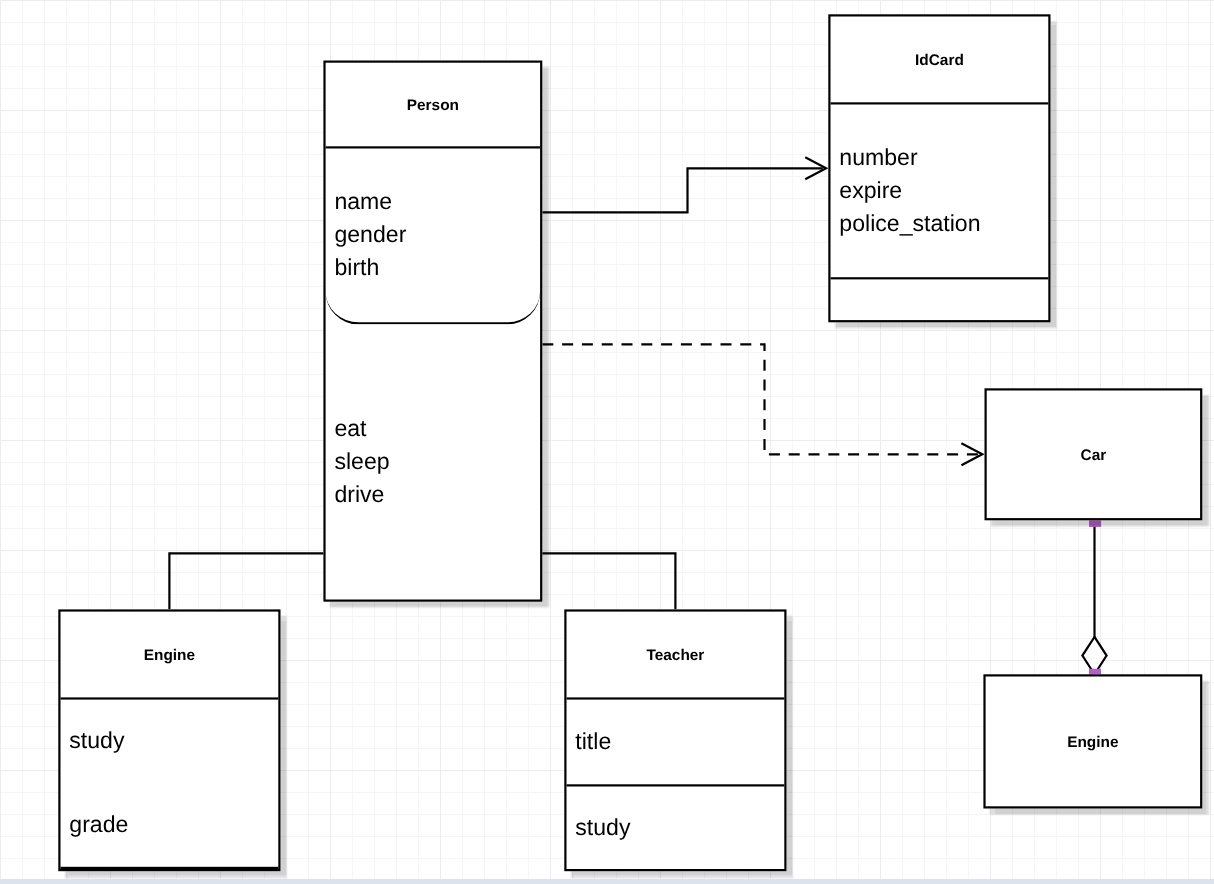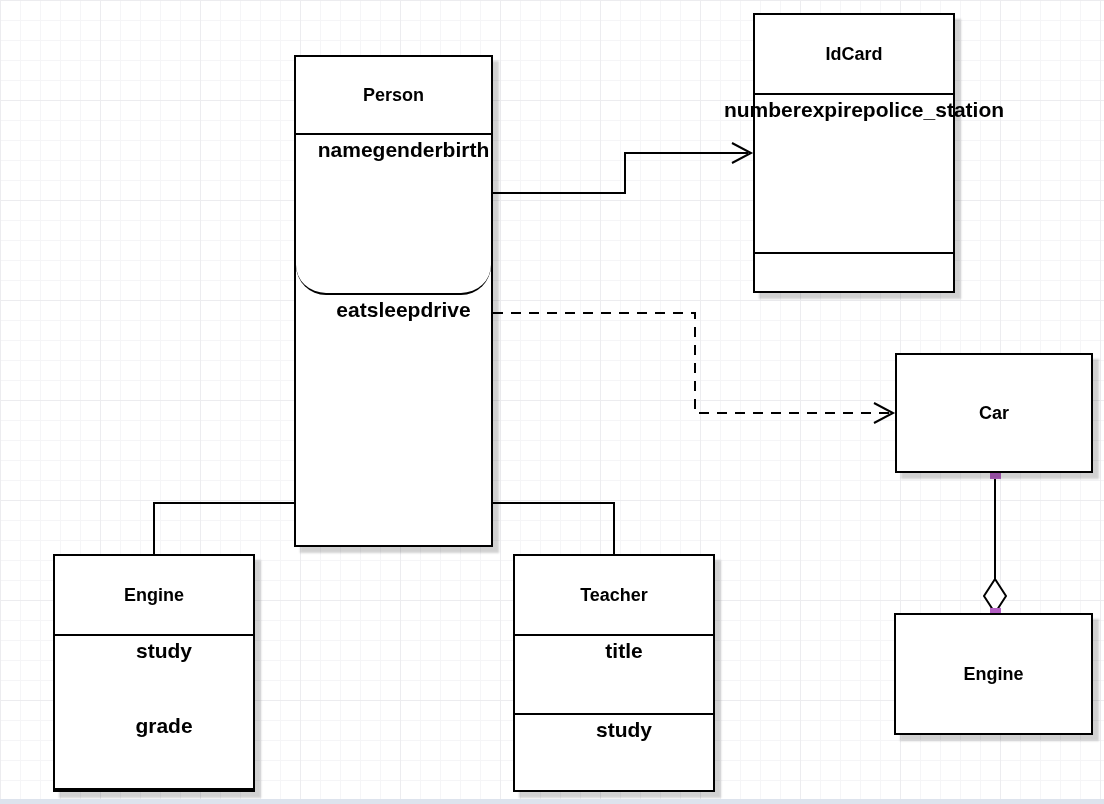--- a/index.html
+++ b/index.html
@@ -15,26 +15,26 @@
     background-size:100px 100px,100px 100px,20px 20px,20px 20px;
   }
   .uml-box{
     position:absolute;background:#ffffff;border:2px solid #000;box-sizing:border-box;
     display:flex;flex-direction:column;
     box-shadow:6px 6px 2px rgba(0,0,0,0.18);
     color:#000;
   }
   .uml-title{
     display:flex;align-items:center;justify-content:center;
-    font-weight:bold;font-size:18px;border-bottom:2px solid #000;flex:0 0 auto;
+    font-weight:bold;font-size:14px;border-bottom:2px solid #000;flex:0 0 auto;
   }
   .uml-box.plain .uml-title{border-bottom:none;flex:1 1 auto;}
   .uml-section{
-    display:flex;flex-direction:row;justify-content:center;
-    padding-left:20px;font-size:21px;line-height:30px;flex:0 0 auto;box-sizing:border-box;font-weight:bold;
+    display:flex;flex-direction:column;justify-content:center;
+    padding-left:8px;font-size:21px;line-height:30px;flex:0 0 auto;box-sizing:border-box;
   }
   .uml-section.divided{border-bottom:2px solid #000;}
   .uml-section.grow{flex:1 1 auto;}
   #connectors{position:absolute;left:0;top:0;width:1104px;height:804px;pointer-events:none;}
   #connectors [data-interactable="true"]{pointer-events:stroke;}
   .bottom-edge{
     position:absolute;left:0;bottom:0;width:1104px;height:5px;background:#dde3ed;
   }
 </style>
 </head>

